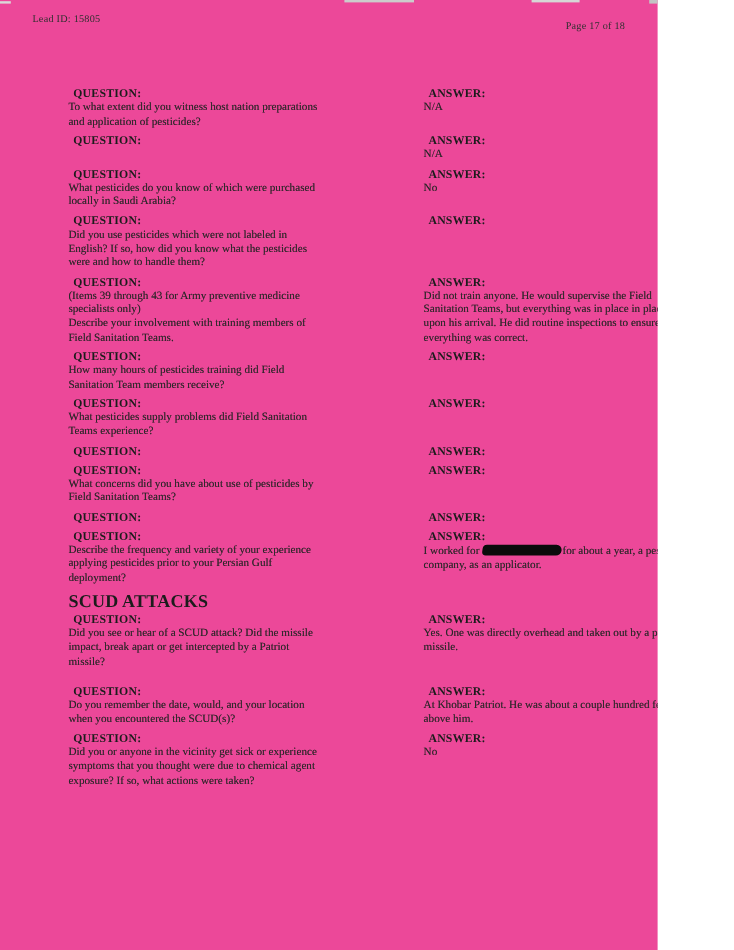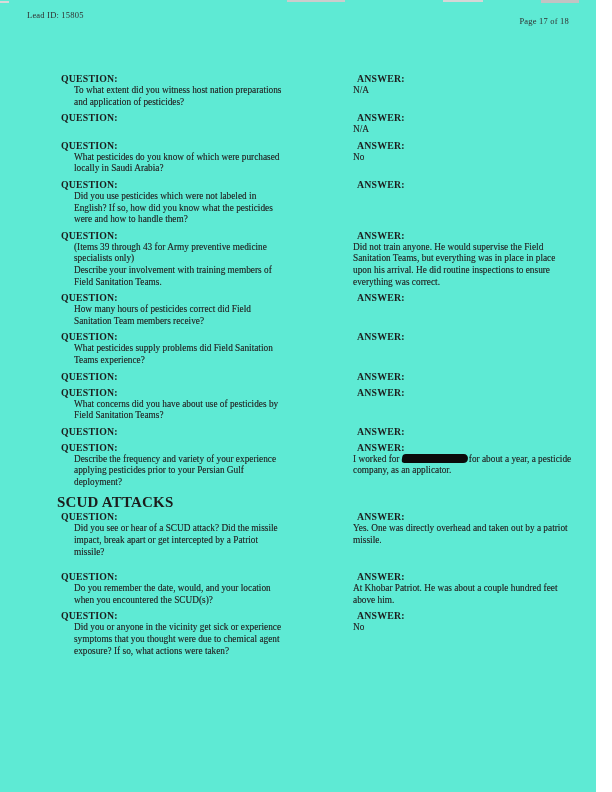--- a/index.html
+++ b/index.html
@@ -1,19 +1,19 @@
 <!DOCTYPE html>
 <html><head>
 <meta charset="utf-8">
 <style>
   html,body{margin:0;padding:0;background:#ffffff;}
   .page{
     position:relative;
-    width:596px;height:792px;
-    background:#5eead4;
+    width:548px;height:792px;
+    background:#ec4899;
     overflow:hidden;
     font-family:"Liberation Serif","DejaVu Serif",serif;
     color:#242424;
   }
   
   .scan-mark{position:absolute;background:#c3c3c3;}
   .scan-mark.m1{left:287px;top:0;width:58px;height:2px;background:#cccccc;}
   .scan-mark.m2{left:443px;top:0;width:40px;height:2px;background:#d6d6d6;}
   .scan-mark.m3{left:541px;top:0;width:38px;height:3px;background:#c3c3c3;}
   .scan-mark.m4{left:0;top:1px;width:9px;height:2px;background:#d9d9d9;}
@@ -45,21 +45,21 @@
     padding-left:4px;
     color:#1c1c1c;
     letter-spacing:.2px;
   }
   .qa-text{
     font-size:9.3px;line-height:11.6px;
     white-space:pre-line;
     color:#2a2a2a;
     text-shadow:0 0 .35px rgba(0,0,0,.45);
   }
-  .q-col .qa-text{width:242px;margin-left:17px;}
+  .q-col .qa-text{width:242px;}
   .section-heading{
     font-weight:bold;
     font-size:15px;line-height:13px;
     margin:2px 0 2px 0;
     color:#1c1c1c;
     letter-spacing:.2px;
   }
   .redaction{
     display:inline-block;
     width:66px;height:9px;
@@ -144,21 +144,21 @@
         <div class="qa-text">Did not train anyone.  He would supervise the Field
 Sanitation Teams, but everything was in place in place
 upon his arrival.  He did routine inspections to ensure
 everything was correct.</div>
       </div>
     </div>
 
     <div class="qa-row">
       <div class="q-col">
         <div class="qa-heading">QUESTION:</div>
-        <div class="qa-text">How many hours of pesticides correct did Field
+        <div class="qa-text">How many hours of pesticides training did Field
 Sanitation Team members receive?</div>
       </div>
       <div class="a-col">
         <div class="qa-heading">ANSWER:</div>
         <div class="qa-text"></div>
       </div>
     </div>
 
     <div class="qa-row">
       <div class="q-col">

